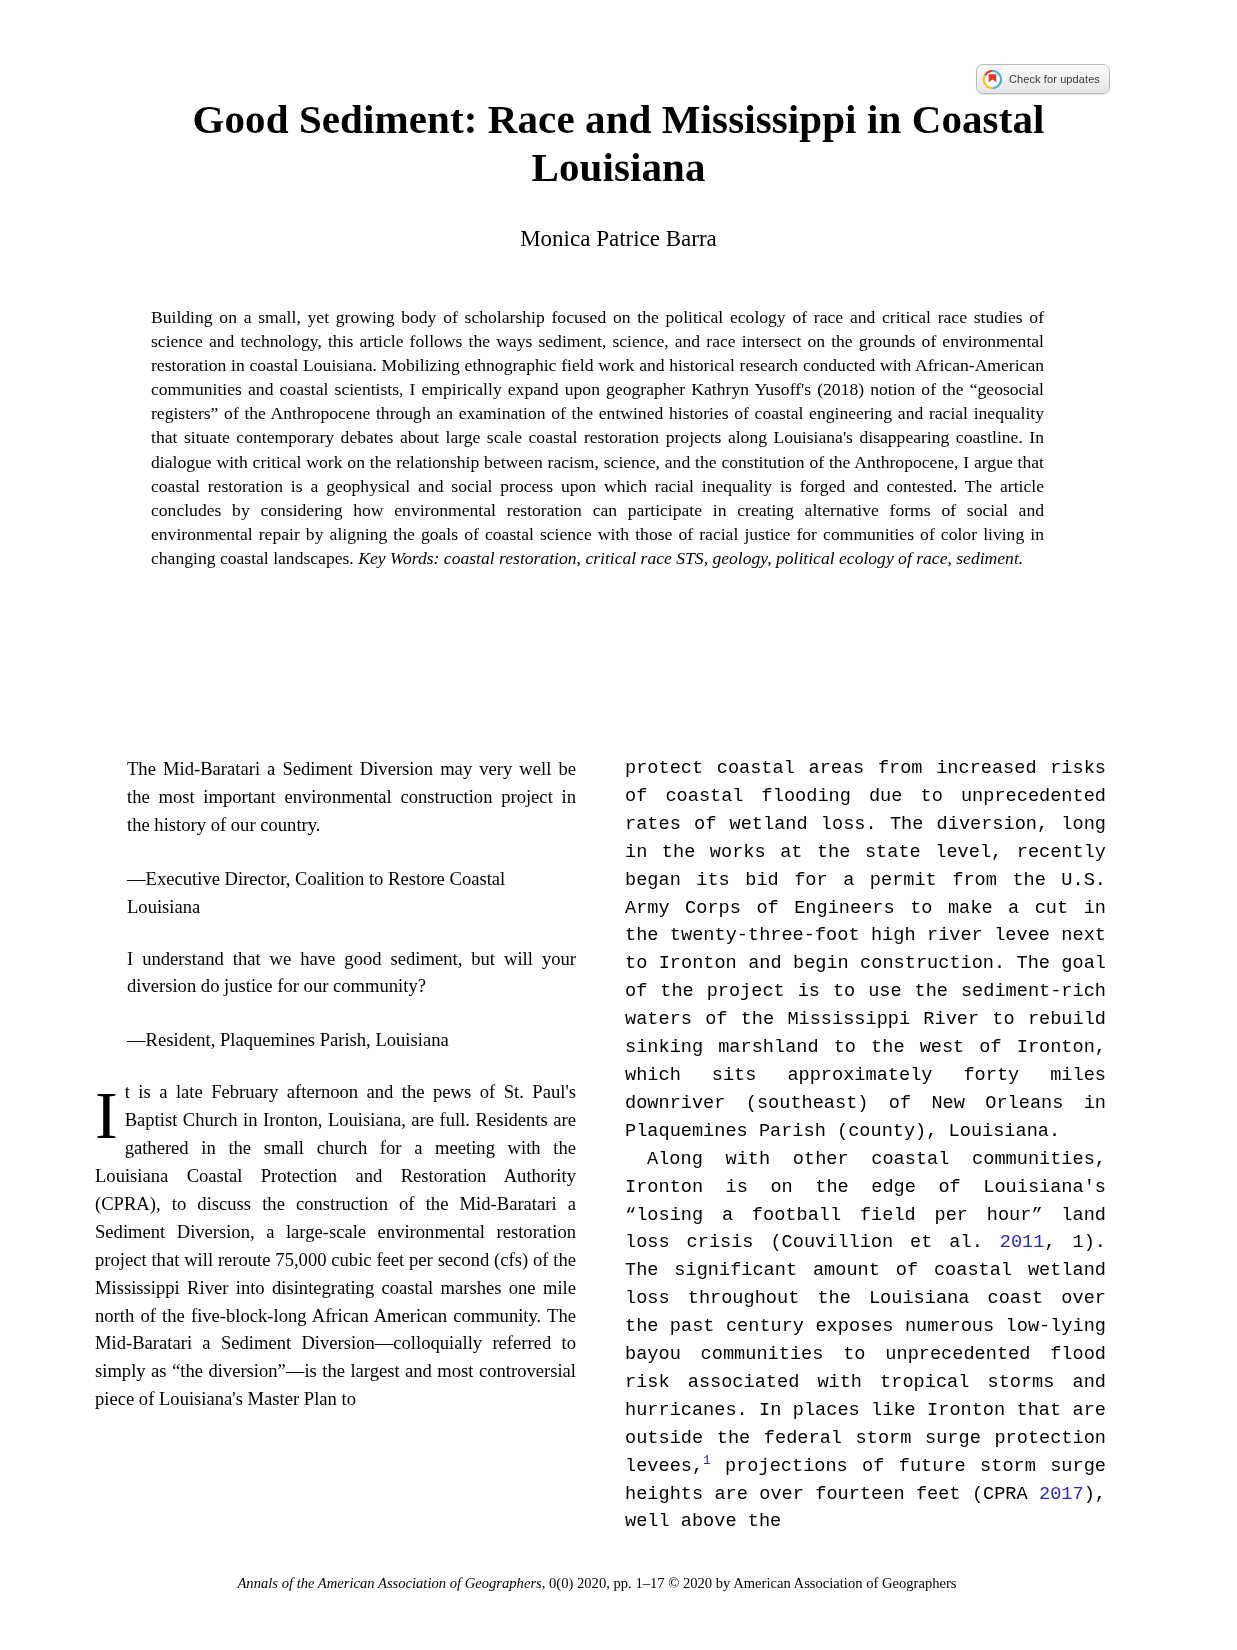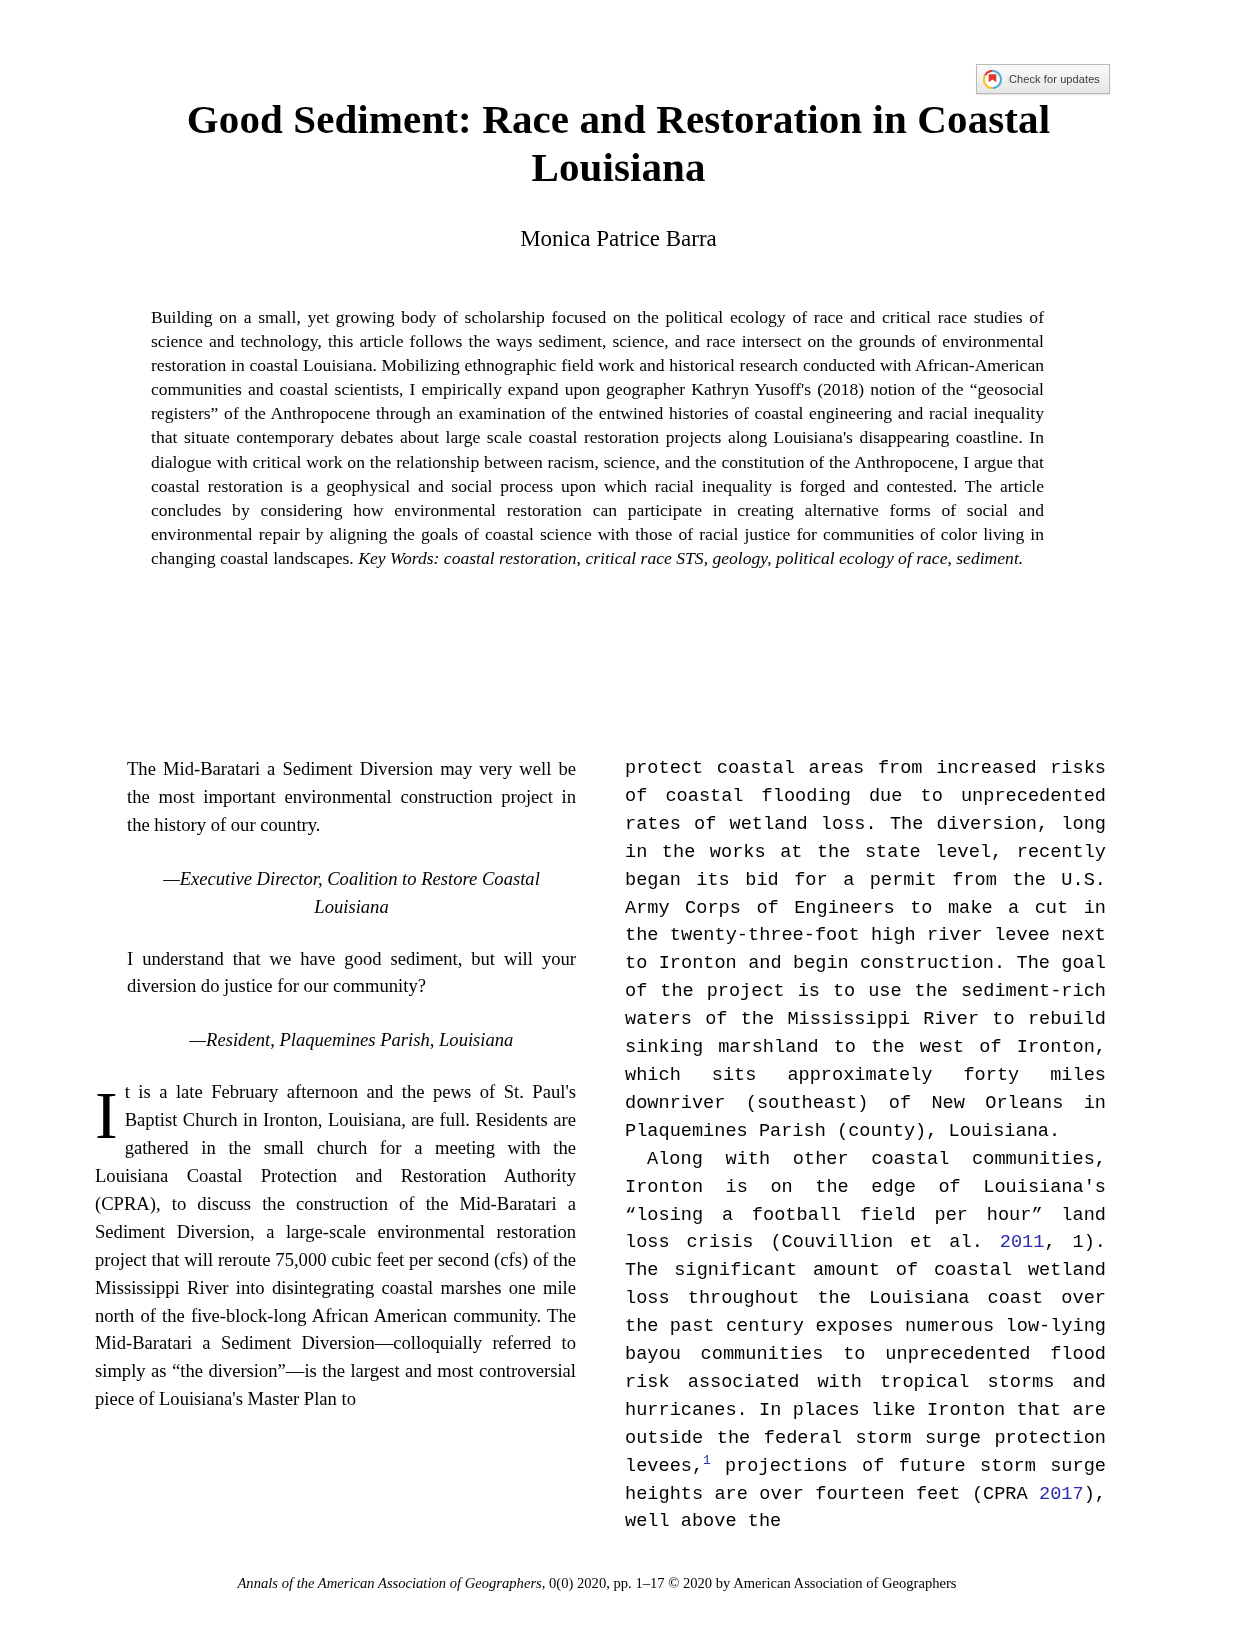--- a/index.html
+++ b/index.html
@@ -26,21 +26,21 @@
   
   .crossmark {
     position: absolute;
     top: 64px;
     left: 976px;
     display: flex;
     align-items: center;
     gap: 7px;
     padding: 4px 9px 4px 6px;
     border: 1px solid #b9b9b9;
-    border-radius: 0;
+    border-radius: 7px;
     background: linear-gradient(#fbfbfb, #e6e6e6);
     box-shadow: 0 1px 1px rgba(0,0,0,0.10);
     height: 20px;
   }
   .crossmark .cm-label {
     font-family: "Liberation Sans", sans-serif;
     font-size: 11px;
     color: #3a3a3a;
     white-space: nowrap;
     letter-spacing: 0.1px;
@@ -116,24 +116,23 @@
     margin-left: 7px;
   }
 
   .epigraph {
     margin: 0 0 0 0;
     padding-left: 32px;
     text-align: justify;
   }
   .epi-attrib {
     padding-left: 32px;
-    text-align: center;
+    text-align: left;
     margin-top: 26px;
     margin-bottom: 24px;
-    font-style: italic;
   }
   .epigraph2 {
     padding-left: 32px;
     text-align: justify;
   }
 
   p.body { margin: 0; font-family: Liberation Mono, monospace; }
   p.body + p.body { text-indent: 22px; }
 
   
@@ -187,21 +186,21 @@
         <circle cx="20" cy="20" r="18" fill="#ffffff"></circle>
         <path d="M20 2 a18 18 0 0 1 0 36" fill="none" stroke="#4aaed9" stroke-width="4.5"></path>
         <path d="M20 38 a18 18 0 0 1 -15.6-27" fill="none" stroke="#f4c328" stroke-width="4.5"></path>
         <path d="M4.4 11 A18 18 0 0 1 20 2" fill="none" stroke="#e4392f" stroke-width="4.5"></path>
         <path d="M12 9 h16 v17 l-8 -6 l-8 6 z" fill="#e4392f"></path>
       </svg>
     </span>
     <span class="cm-label">Check for updates</span>
   </div>
 
-  <div class="title">Good Sediment: Race and Restoration in Coastal Louisiana</div>
+  <div class="title">Good Sediment: Race and Mississippi in Coastal Louisiana</div>
 
   <div class="author">Monica Patrice Barra</div>
 
 
   <div class="abstract">
     <span>Building on a small, yet growing body of scholarship focused on the political ecology of race and critical race studies of science and technology, this article follows the ways sediment, science, and race intersect on the grounds of environmental restoration in coastal Louisiana. Mobilizing ethnographic field work and historical research conducted with African-American communities and coastal scientists, I empirically expand upon geographer Kathryn Yusoff's (2018) notion of the “geosocial registers” of the Anthropocene through an examination of the entwined histories of coastal engineering and racial inequality that situate contemporary debates about large scale coastal restoration projects along Louisiana's disappearing coastline. In dialogue with critical work on the relationship between racism, science, and the constitution of the Anthropocene, I argue that coastal restoration is a geophysical and social process upon which racial inequality is forged and contested. The article concludes by considering how environmental restoration can participate in creating alternative forms of social and environmental repair by aligning the goals of coastal science with those of racial justice for communities of color living in changing coastal landscapes. </span><span class="kw-label">Key Words:</span><span class="kw-list"> coastal restoration, critical race STS, geology, political ecology of race, sediment.</span>
   </div>
 
   <div class="columns">
 

